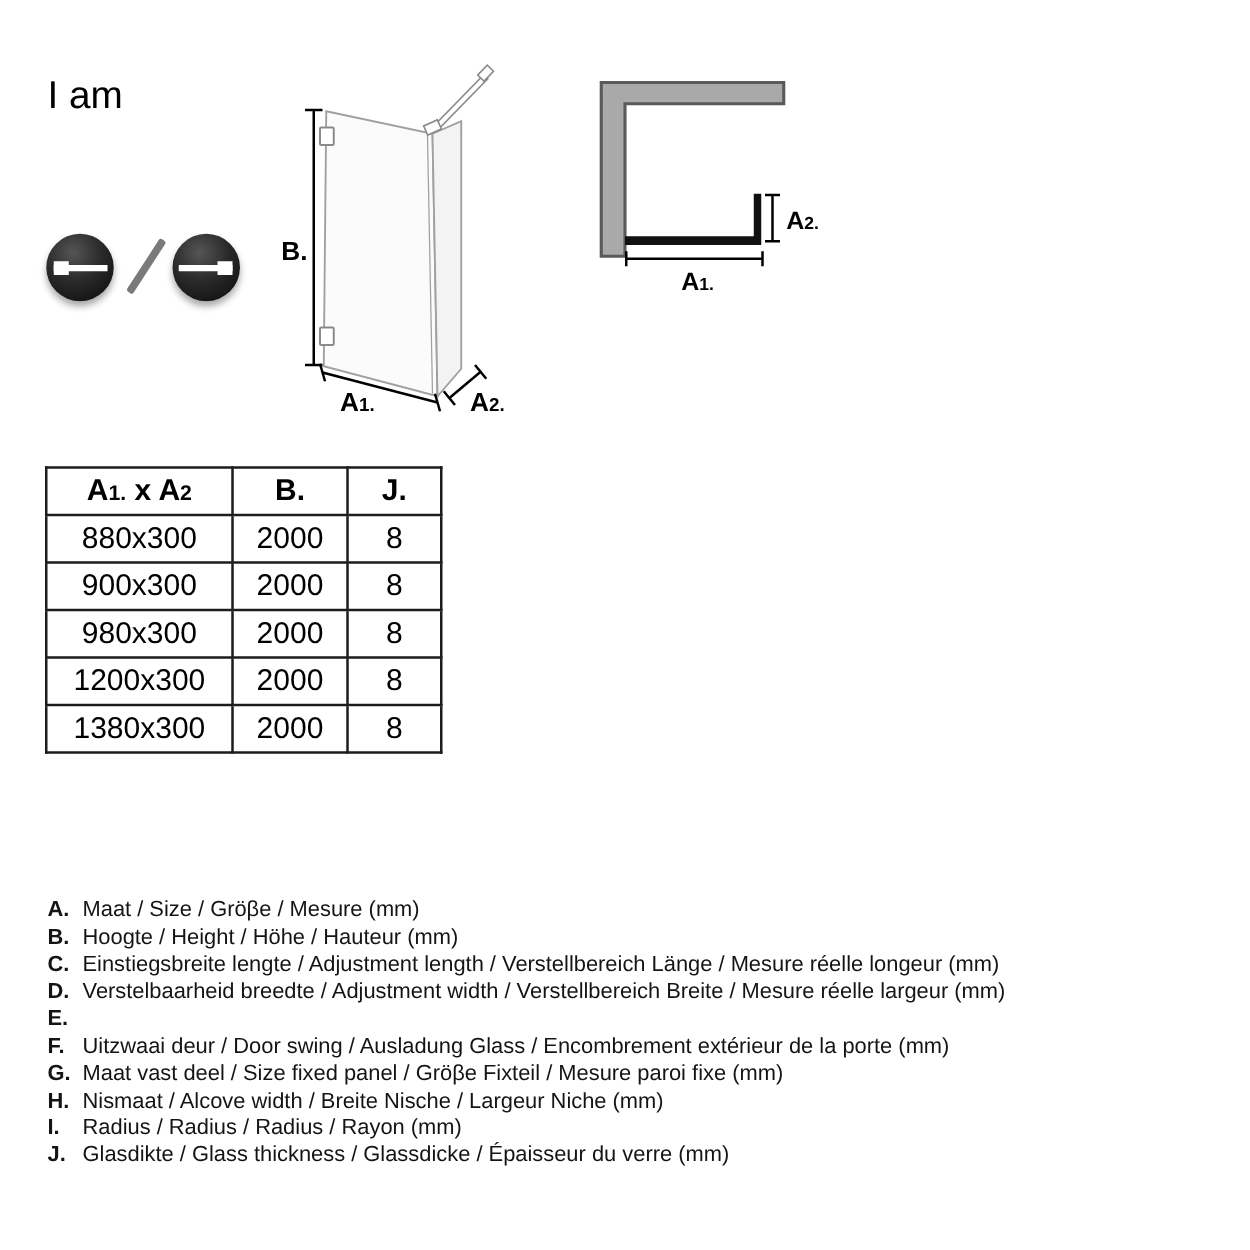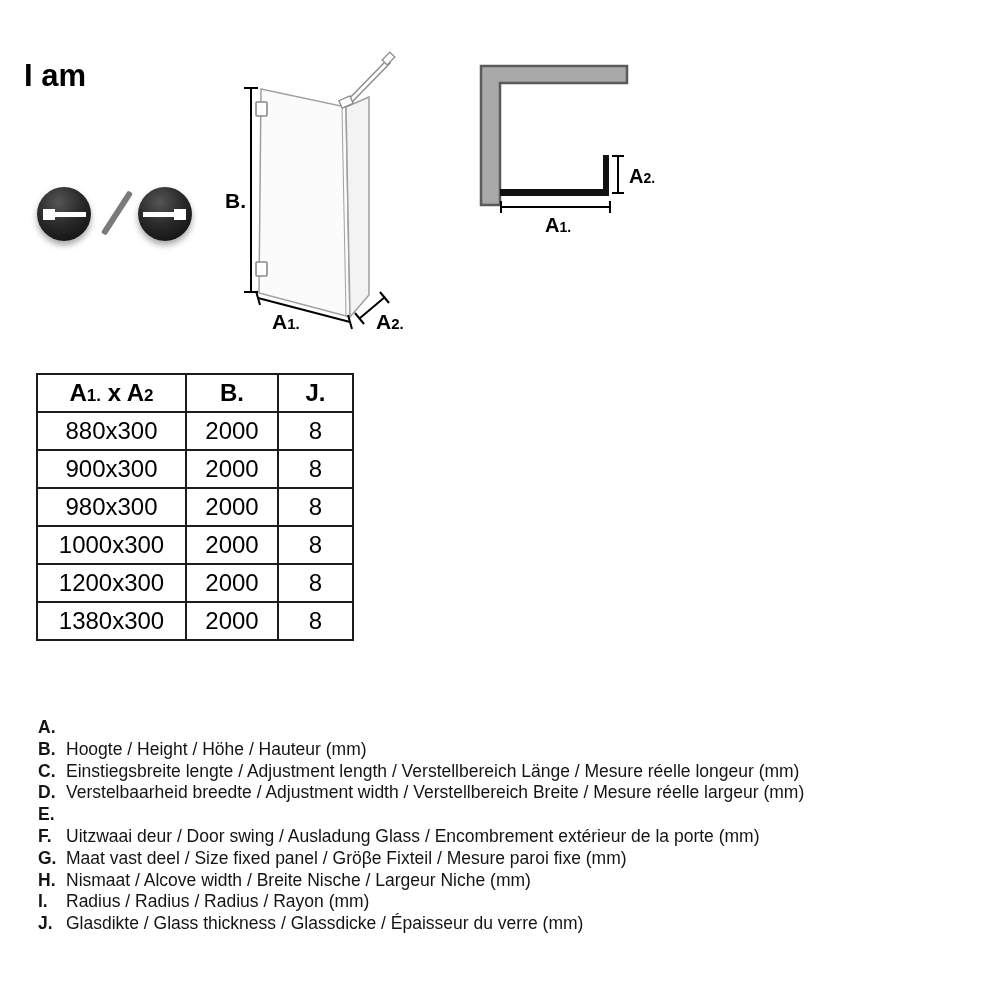--- a/index.html
+++ b/index.html
@@ -1,21 +1,21 @@
 <!DOCTYPE html>
 <html><head>
 <meta charset="utf-8">
 <style>
   html,body{margin:0;padding:0;}
   body{
     width:1000px;height:1000px;position:relative;background:#fff;
     font-family:"Liberation Sans", sans-serif;color:#000;overflow:hidden;
   }
   
-  .title{position:absolute;left:24px;top:58px;font-size:31px;font-weight:bold;letter-spacing:0px;}
+  .title{position:absolute;left:38px;top:58px;font-size:31px;font-weight:normal;letter-spacing:0px;}
 
   
   .circle-icon{
     position:absolute;width:54px;height:54px;border-radius:50%;
     background:radial-gradient(circle at 40% 28%, #555 0%, #2a2a2a 45%, #0a0a0a 100%);
     box-shadow:0 4px 6px rgba(0,0,0,.35);
   }
   .circle-icon .bar{position:absolute;background:#fff;}
   .circle-left{left:37px;top:187px;}
   .circle-right{left:138px;top:187px;}
@@ -128,40 +128,36 @@
     <td>900x300</td>
     <td>2000</td>
     <td>8</td>
   </tr>
   <tr>
     <td>980x300</td>
     <td>2000</td>
     <td>8</td>
   </tr>
   <tr>
-    <td>1000x300</td>
-    <td>2000</td>
-    <td>8</td>
-  </tr>
-  <tr>
     <td>1200x300</td>
     <td>2000</td>
     <td>8</td>
   </tr>
   <tr>
     <td>1380x300</td>
     <td>2000</td>
     <td>8</td>
   </tr>
 </tbody>
   </table>
 
 <div class="legend">
   <div class="legend-item">
     <span class="legend-key">A.</span>
+    <span class="legend-text">Maat / Size / Gröβe / Mesure (mm)</span>
   </div>
   <div class="legend-item">
     <span class="legend-key">B.</span>
     <span class="legend-text">Hoogte / Height / Höhe / Hauteur (mm)</span>
   </div>
   <div class="legend-item">
     <span class="legend-key">C.</span>
     <span class="legend-text">Einstiegsbreite lengte / Adjustment length / Verstellbereich Länge / Mesure réelle longeur (mm)</span>
   </div>
   <div class="legend-item">

